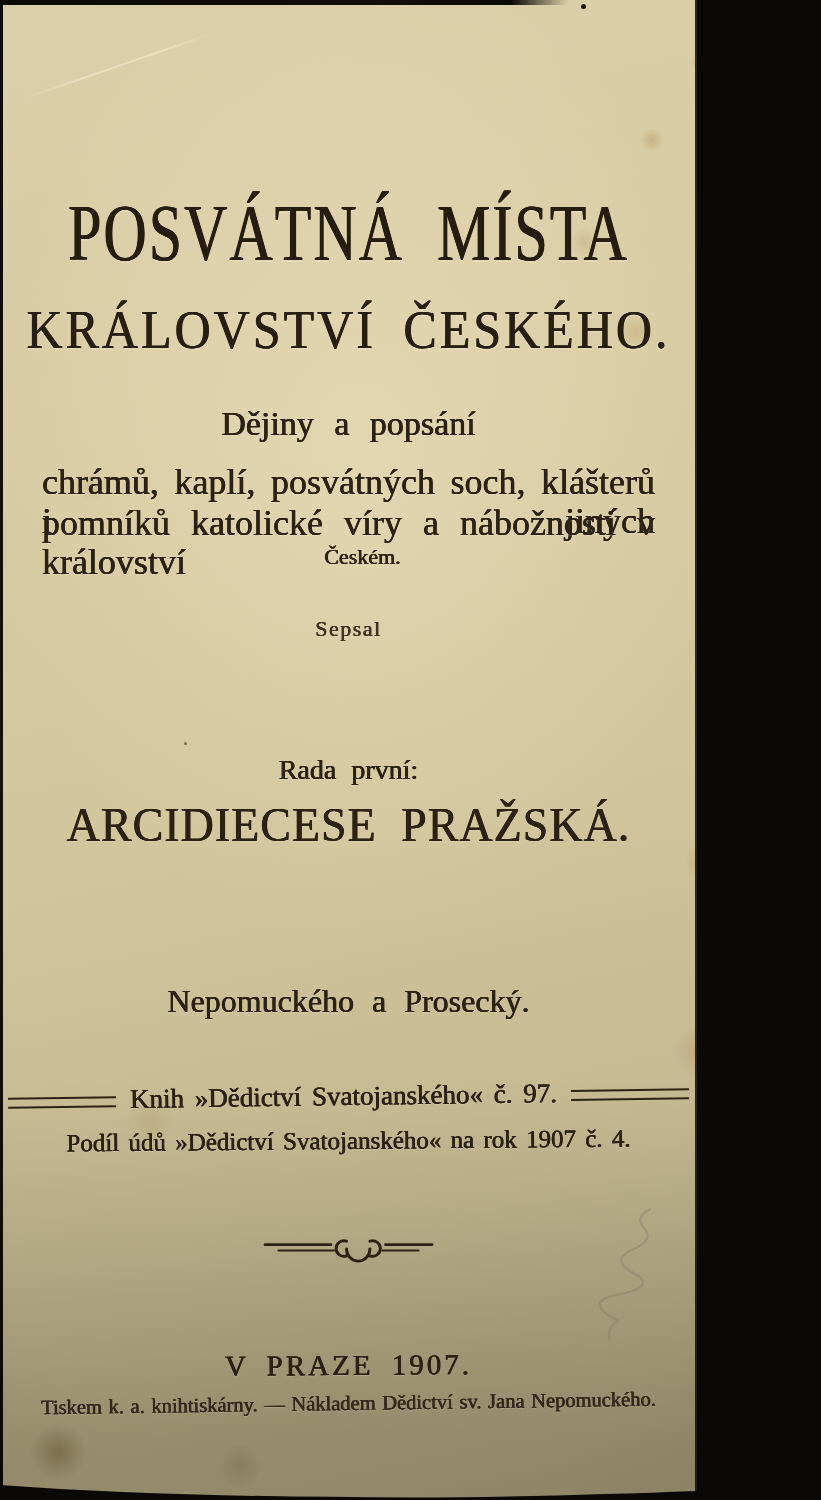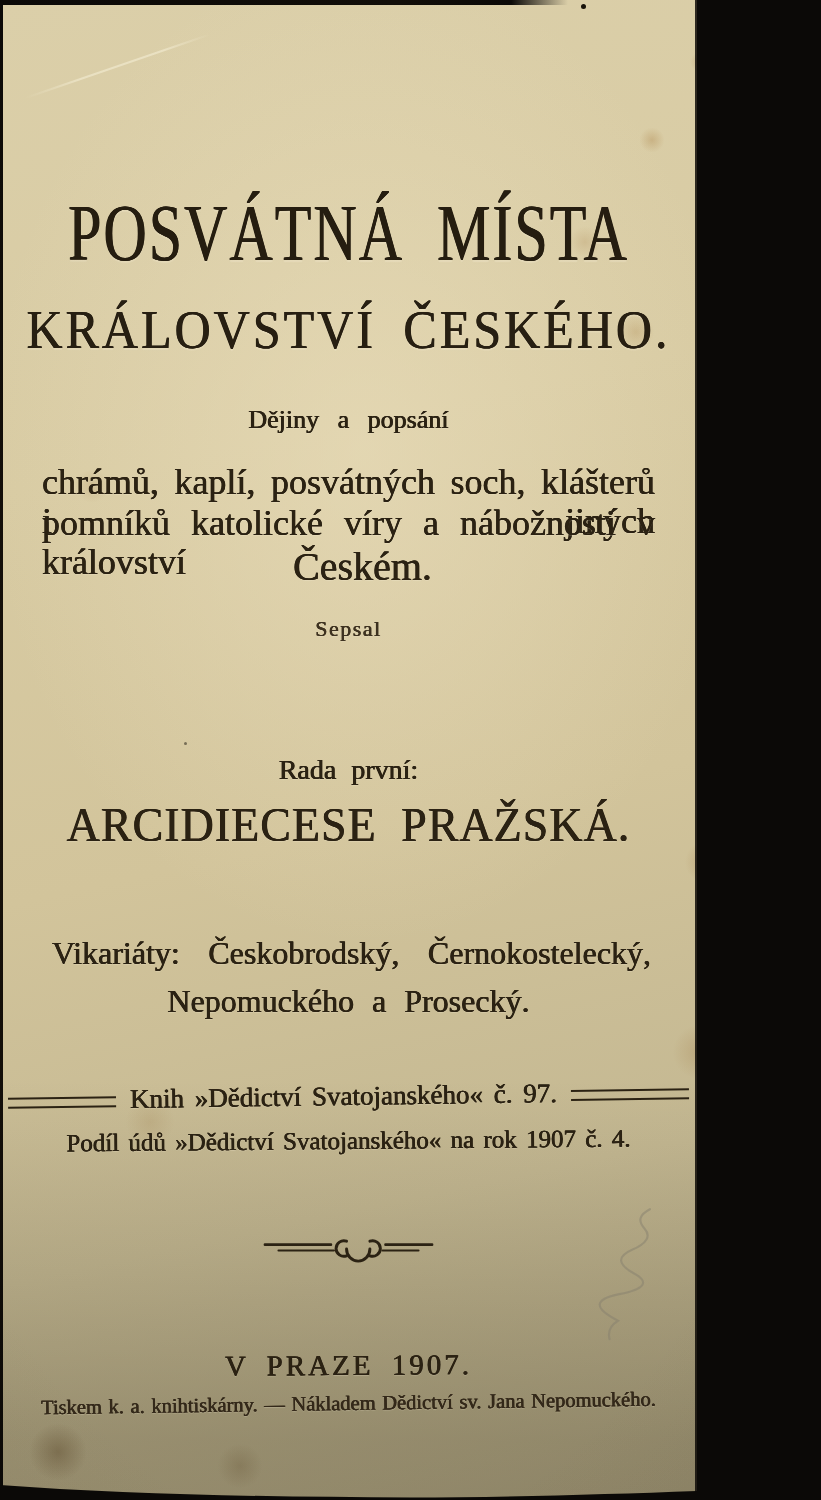--- a/index.html
+++ b/index.html
@@ -38,24 +38,24 @@
     background:linear-gradient(to bottom,#0b0907,#17110a 55%,#0b0907);}
   .edge-right{position:absolute;right:0;top:0;bottom:0;width:2px;background:rgba(14,11,7,.85);}
   .edge-bottom{position:absolute;left:0;bottom:0;width:821px;height:50px;}
   
   .txt{position:absolute;left:0;right:0;text-align:center;color:#2b2213;line-height:1.08;
        text-shadow:.35px 0 0 currentColor,-.35px 0 0 currentColor, 0 1px 1px rgba(250,244,222,.25);}
   .title1{top:190px;font-size:60px;letter-spacing:2px;word-spacing:16px;color:#251d10;
           transform:scaleY(1.35);transform-origin:center top;}
   .title2{top:300px;font-size:50px;letter-spacing:3px;word-spacing:12px;color:#271f12;
           transform:scaleY(1.10);transform-origin:center top;}
-  .subtitle{top:406px;font-size:26px;word-spacing:12px;}
+  .subtitle{top:406px;font-size:34px;word-spacing:12px;}
   .desc{font-size:36px;left:42px;right:42px;text-align:justify;text-align-last:justify;word-spacing:2px;}
   .desc1{top:463px;} .desc2{top:504px;}
-  .desc3{top:545px;font-size:40px;margin-left:28px;}
+  .desc3{top:545px;font-size:22px;margin-left:28px;}
   .byline{top:617px;font-size:22px;letter-spacing:1.5px;color:#3e3220;}
   .author{top:660px;font-size:37px;letter-spacing:3px;word-spacing:9px;}
   .author .prefix{font-size:28px;letter-spacing:2px;}
   .series-label{top:755px;font-size:28px;word-spacing:8px;}
   .series-title{top:799px;font-size:46px;letter-spacing:1px;word-spacing:12px;transform:scaleY(1.05);transform-origin:center top;}
   .volume{top:877px;font-size:37px;}
   .vik1{top:936px;font-size:32px;left:52px;right:46px;text-align:justify;text-align-last:justify;}
   .vik2{top:984px;font-size:32px;word-spacing:10px;}
   .edition-row{top:1082px;display:flex;align-items:center;justify-content:center;gap:14px;
                transform:rotate(-0.8deg);}
@@ -82,21 +82,20 @@
   <div class="txt subtitle">Dějiny a popsání</div>
   <div class="txt desc desc1">chrámů, kaplí, posvátných soch, klášterů i jiných</div>
   <div class="txt desc desc2">pomníků katolické víry a nábožnosti v království</div>
   <div class="txt desc3">Českém.</div>
 
   <div class="txt byline">Sepsal</div>
 
   <div class="txt series-label">Rada první:</div>
   <div class="txt series-title">ARCIDIECESE PRAŽSKÁ.</div>
 
-  <div class="txt vik1">Vikariáty: Českobrodský, Černokostelecký,</div>
   <div class="txt vik2">Nepomuckého a Prosecký.</div>
 
   <div class="txt edition-row">
     <span class="rule left"></span>
     <span class="label">Knih »Dědictví Svatojanského« č. 97.</span>
     <span class="rule right"></span>
   </div>
   <div class="txt membership">Podíl údů »Dědictví Svatojanského« na rok 1907 č. 4.</div>
 
   <div class="ornament">

